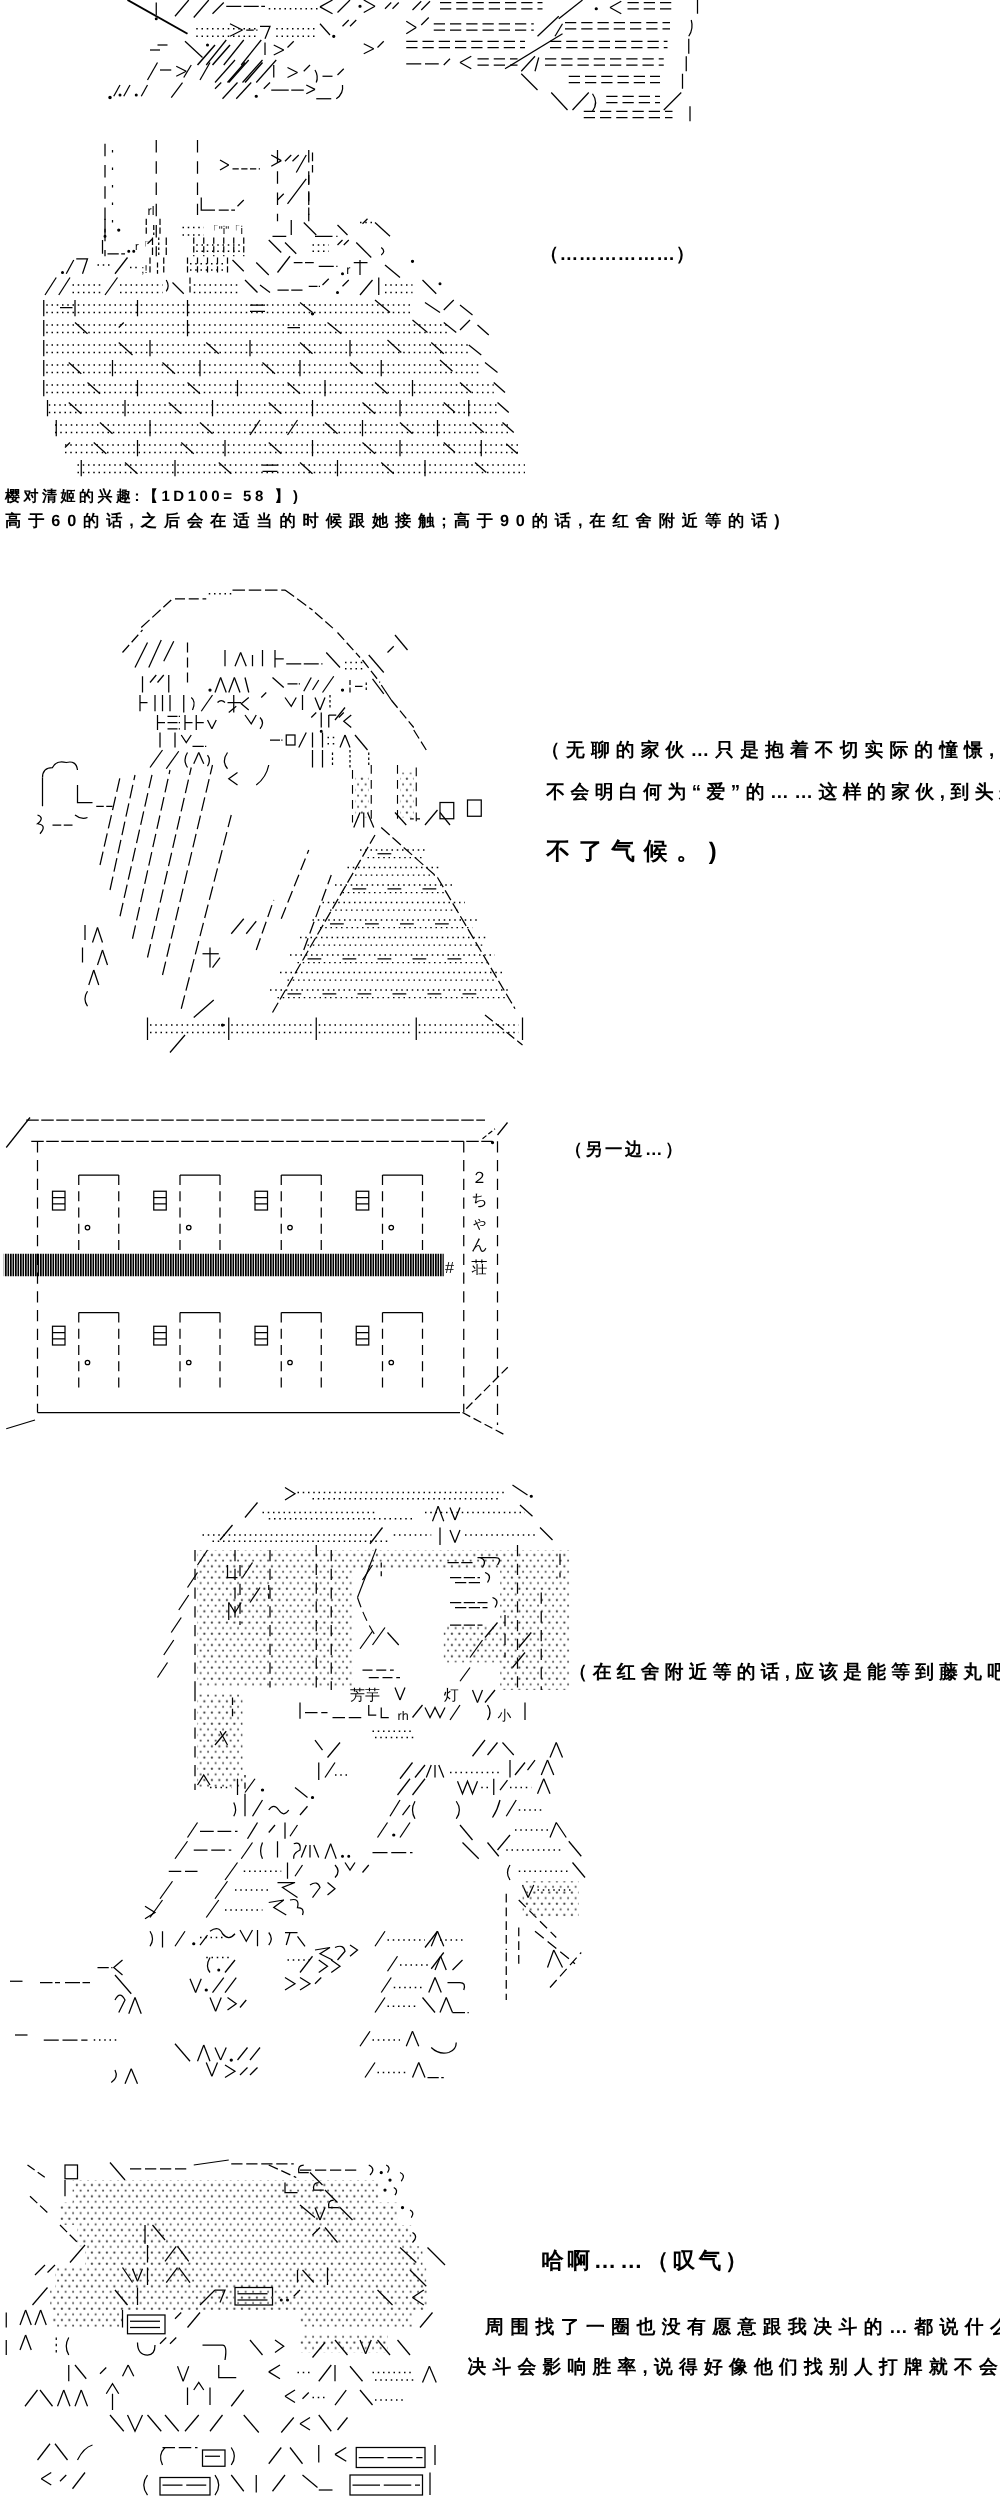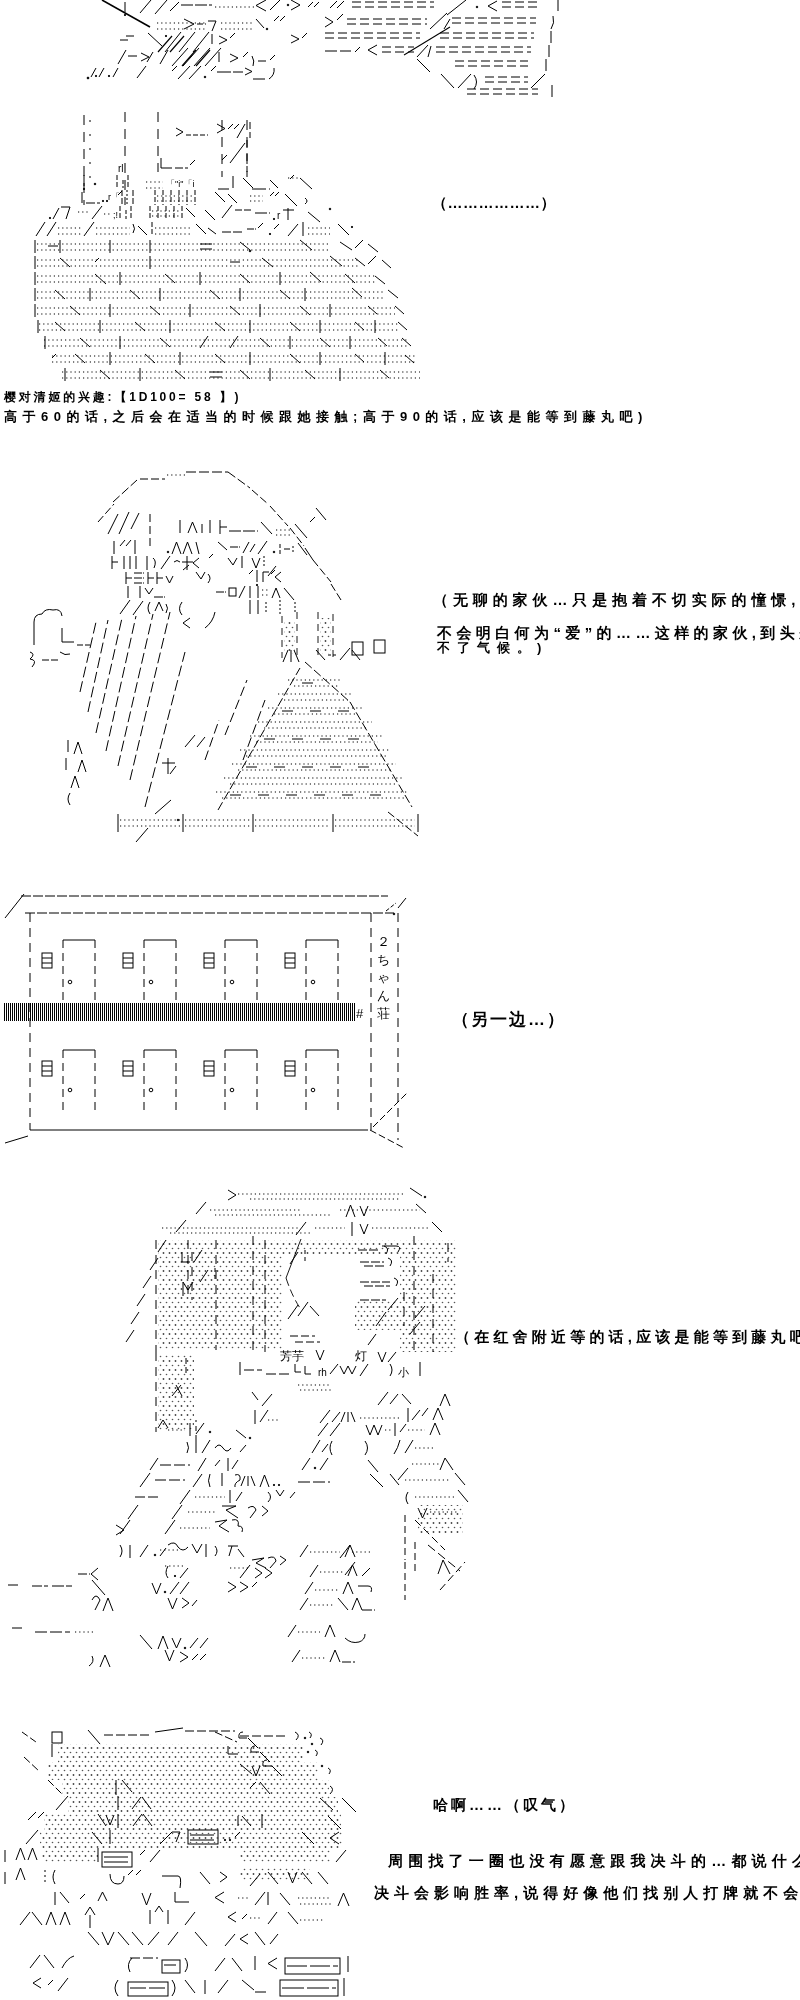--- a/index.html
+++ b/index.html
@@ -1206,28 +1206,28 @@
 <line x1="255" y1="1992" x2="268" y2="1992" stroke="#000" stroke-width="1.0" stroke-dasharray="11,2"></line>
 <rect x="280" y="1980" width="58" height="16" stroke="#000" stroke-width="1.0" fill="none"></rect>
 <line x1="282" y1="1988" x2="336" y2="1988" stroke="#000" stroke-width="1.0" stroke-dasharray="22,3"></line>
 <line x1="344" y1="1978" x2="344" y2="1996" stroke="#000" stroke-width="1.0"></line>
 </svg>
 
 <div class="t" style="left:432px;top:194px;font-size:15px;letter-spacing:0.5px">（………………）</div>
 
 <div class="t" style="left:4px;top:389px;font-size:12px;letter-spacing:2.8px">樱对清姬的兴趣:【1D100= 58 】)</div>
 
-<div class="t" style="left:4px;top:408px;font-size:13px;letter-spacing:5.5px">高于60的话,之后会在适当的时候跟她接触;高于90的话,应该是能等到藤丸吧)</div>
+<div class="t" style="left:4px;top:408px;font-size:13px;letter-spacing:5.5px">高于60的话,之后会在适当的时候跟她接触;高于90的话,在红舍附近等的话)</div>
 
 <div class="t" style="left:433px;top:591px;font-size:15px;letter-spacing:4.9px">（无聊的家伙…只是抱着不切实际的憧憬,可是永远</div>
 
 <div class="t" style="left:437px;top:624px;font-size:15px;letter-spacing:4.4px">不会明白何为“爱”的……这样的家伙,到头来也成</div>
 
-<div class="t" style="left:437px;top:639px;font-size:13px;letter-spacing:7.0px">不了气候。)</div>
-
-<div class="t" style="left:452px;top:1008px;font-size:17px;letter-spacing:2.0px">（另一边…）</div>
+<div class="t" style="left:437px;top:668px;font-size:19px;letter-spacing:7.0px">不了气候。)</div>
+
+<div class="t" style="left:452px;top:911px;font-size:14px;letter-spacing:2.0px">（另一边…）</div>
 
 <div class="t" style="left:455px;top:1328px;font-size:15px;letter-spacing:4.2px">（在红舍附近等的话,应该是能等到藤丸吧……）</div>
 
-<div class="t" style="left:433px;top:1796px;font-size:15px;letter-spacing:3.0px">哈啊……（叹气）</div>
+<div class="t" style="left:433px;top:1796px;font-size:18px;letter-spacing:3.0px">哈啊……（叹气）</div>
 
 <div class="t" style="left:388px;top:1852px;font-size:15px;letter-spacing:5.2px">周围找了一圈也没有愿意跟我决斗的…都说什么跟我</div>
 
 <div class="t" style="left:374px;top:1884px;font-size:15px;letter-spacing:5.0px">决斗会影响胜率,说得好像他们找别人打牌就不会输一样…</div>
 </body></html>

